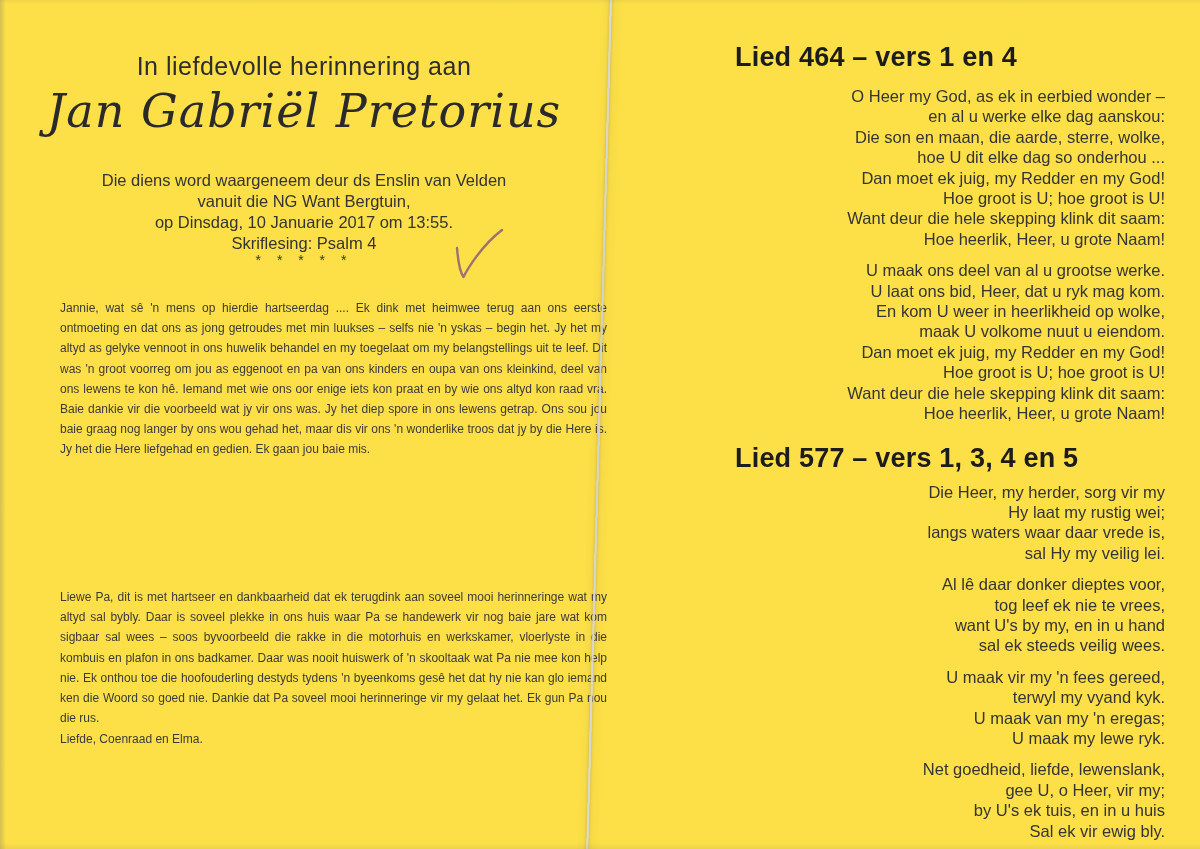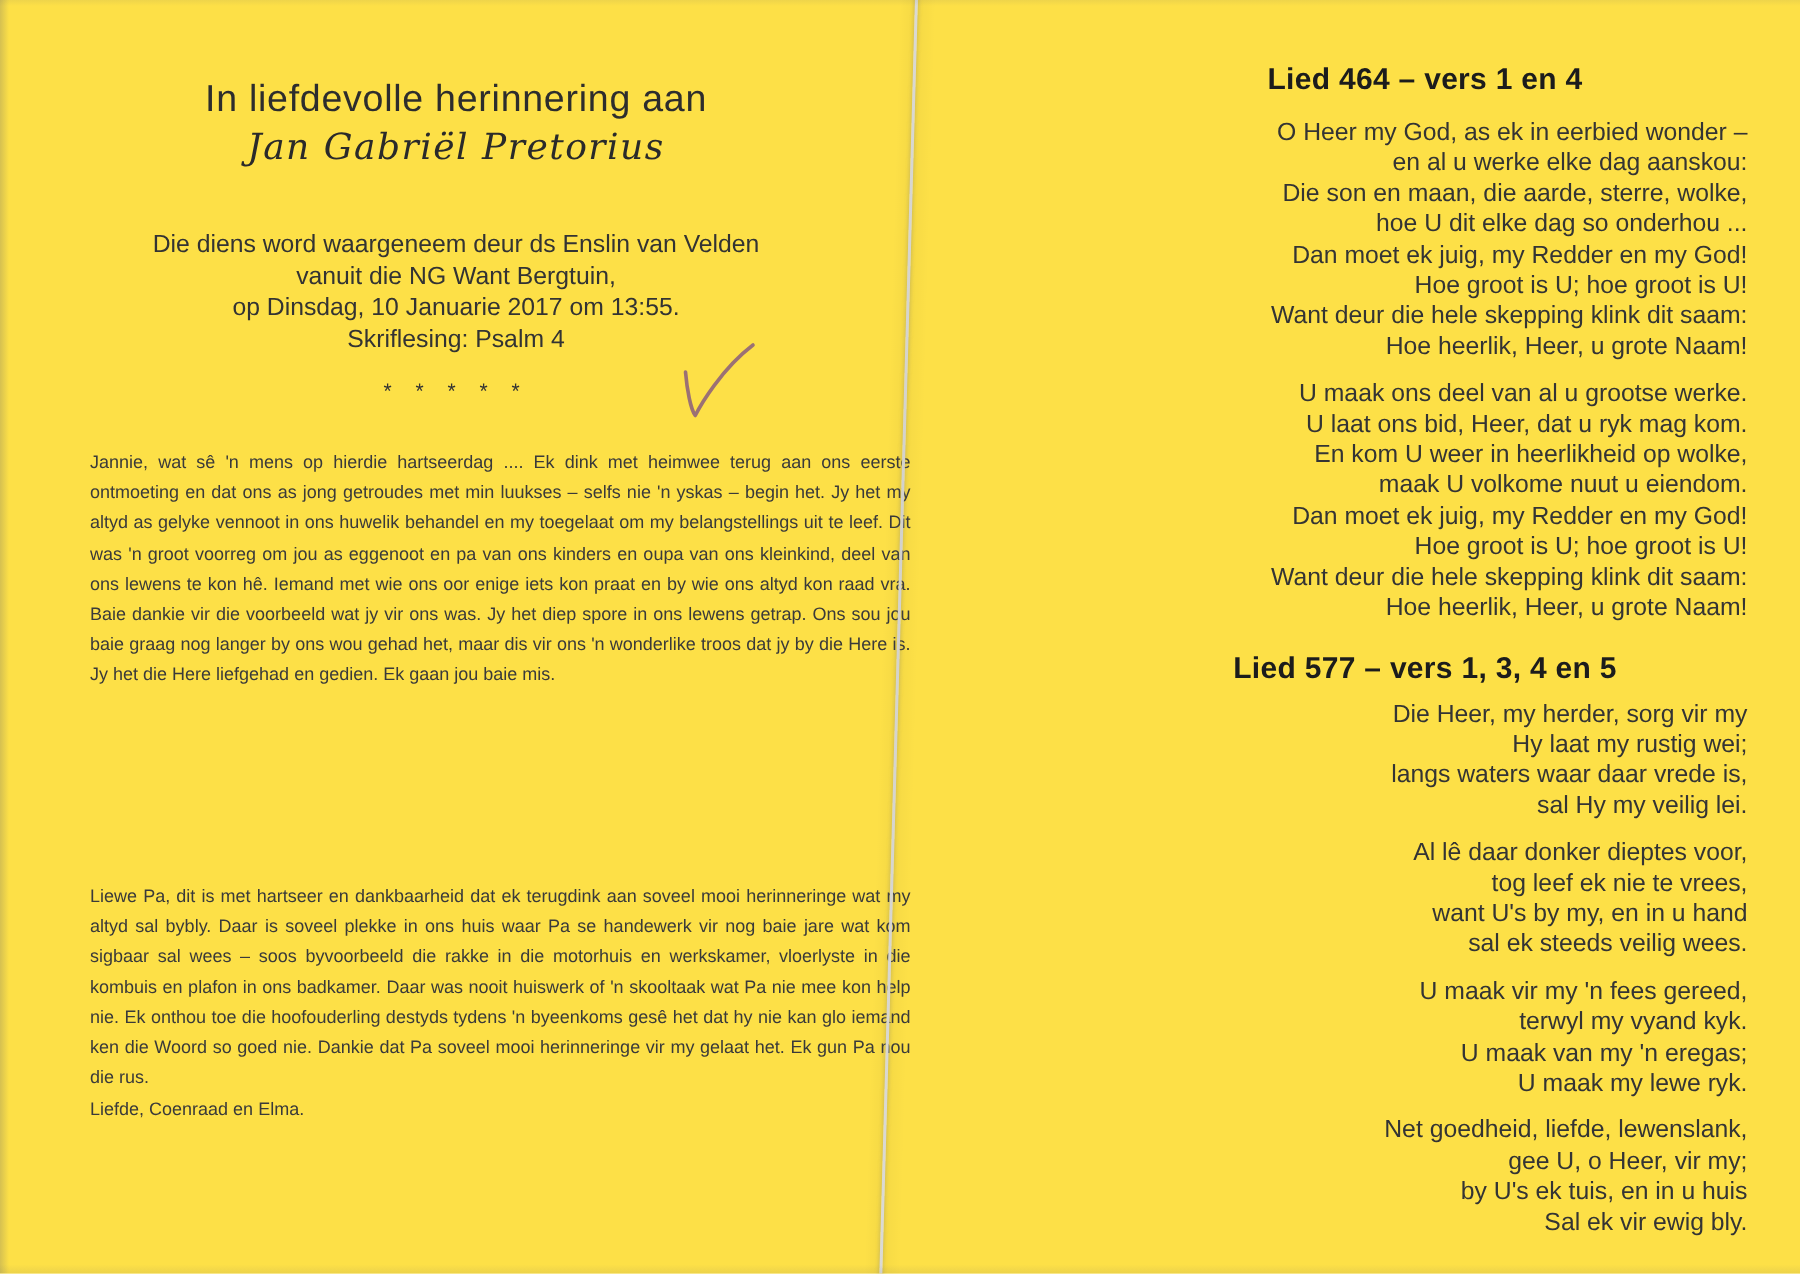--- a/index.html
+++ b/index.html
@@ -39,45 +39,45 @@
   }
 
   
   .memorial-heading{
     position:absolute;left:0;top:52px;width:608px;text-align:center;
     font-size:25px;color:#2d2d2d;letter-spacing:0.5px;
   }
   .deceased-name{
     position:absolute;left:0;top:84px;width:608px;text-align:center;
     font-family:"DejaVu Serif", serif;font-style:italic;
-    font-size:24px;color:#2a2a2a;letter-spacing:1px;
+    font-size:46px;color:#2a2a2a;letter-spacing:1px;
   }
   .service-block{
-    position:absolute;left:0;top:153px;width:608px;text-align:center;
+    position:absolute;left:0;top:170px;width:608px;text-align:center;
     font-size:16.5px;line-height:21px;color:#333;
   }
   .divider-asterisks{
     position:absolute;left:0;top:252px;width:608px;text-align:center;
     font-size:14px;letter-spacing:6px;color:#333;
   }
   .pen-checkmark{position:absolute;left:446px;top:224px;}
   .tribute{
     position:absolute;left:12px;width:547px;
     font-size:12px;line-height:20.2px;color:#3a3a3a;margin-left:48px;
   }
   .tribute .body{text-align:justify;}
   .tribute .signoff{text-align:left;margin-top:1px;}
   .tribute-1{top:298px;}
   .tribute-2{top:587px;}
 
   
   .right-col{position:absolute;left:735px;top:42px;width:430px;}
   .hymn-heading{
-    font-size:20px;font-weight:bold;color:#1c1c1c;
-    margin:0 0 13px 0;letter-spacing:0.2px;text-align:center;
+    font-size:27px;font-weight:bold;color:#1c1c1c;
+    margin:0 0 13px 0;letter-spacing:0.2px;
   }
   .hymn-heading-2{margin-top:19px;margin-bottom:8px;}
   .stanza{
     font-size:16.5px;line-height:20.4px;color:#343434;
     white-space:pre-line;margin:0 0 11px 0;text-align:right;
   }
 </style>
 </head>
 <body>
 

